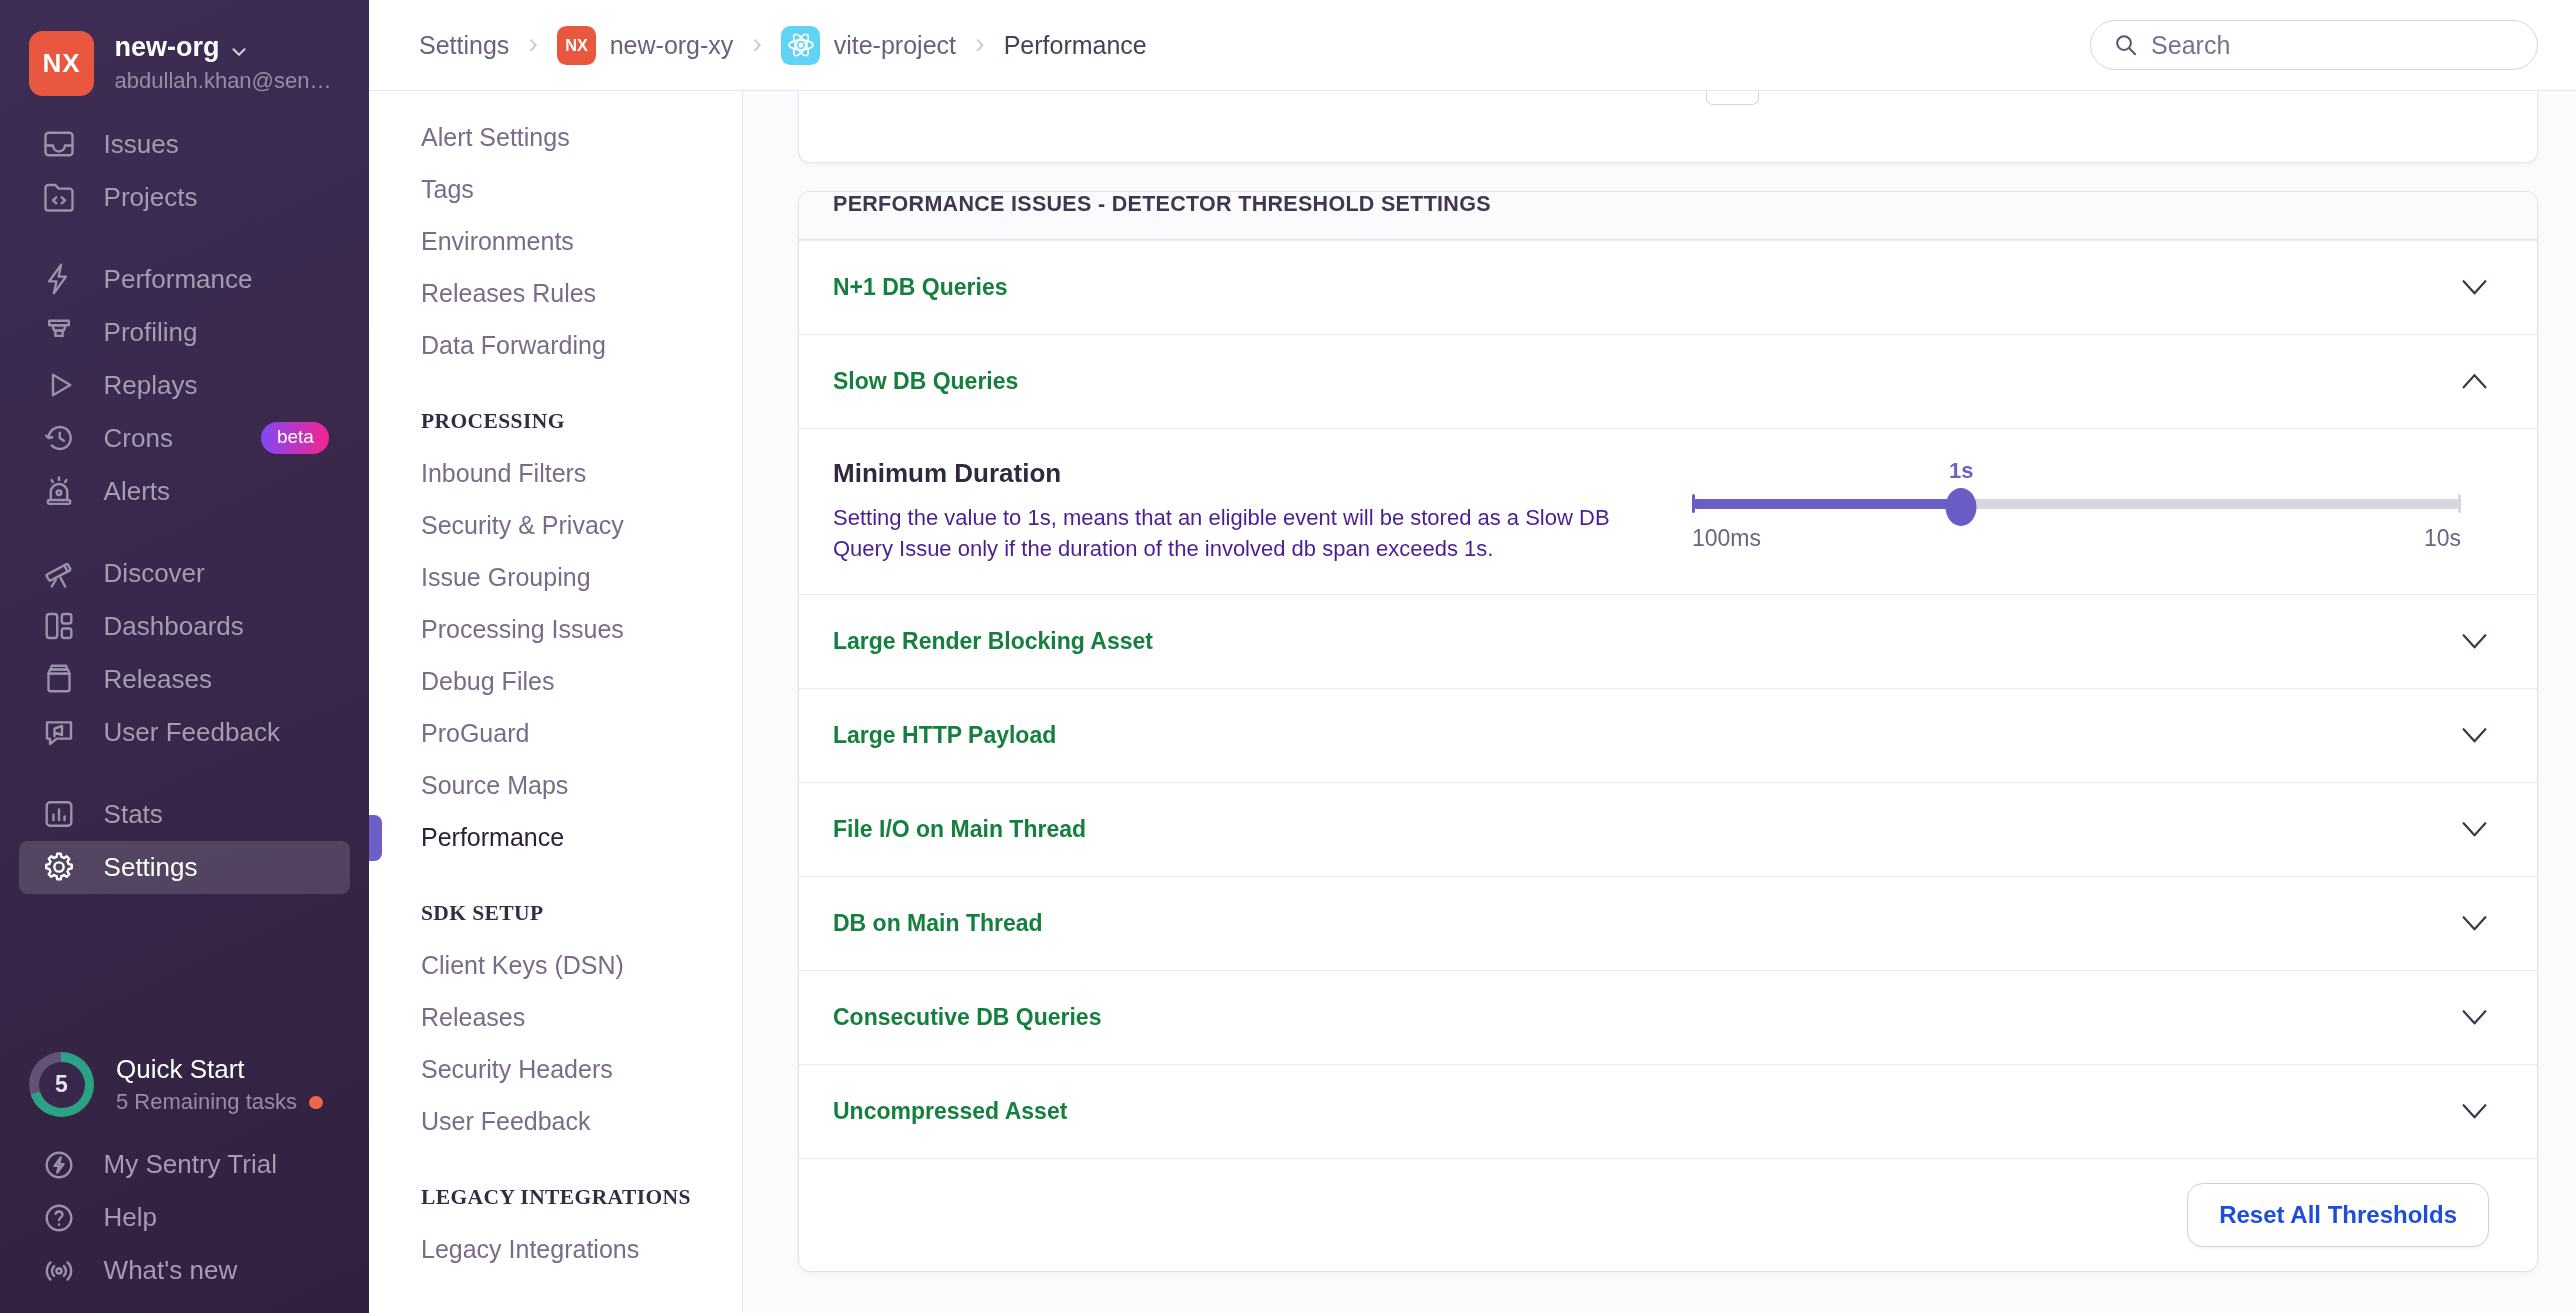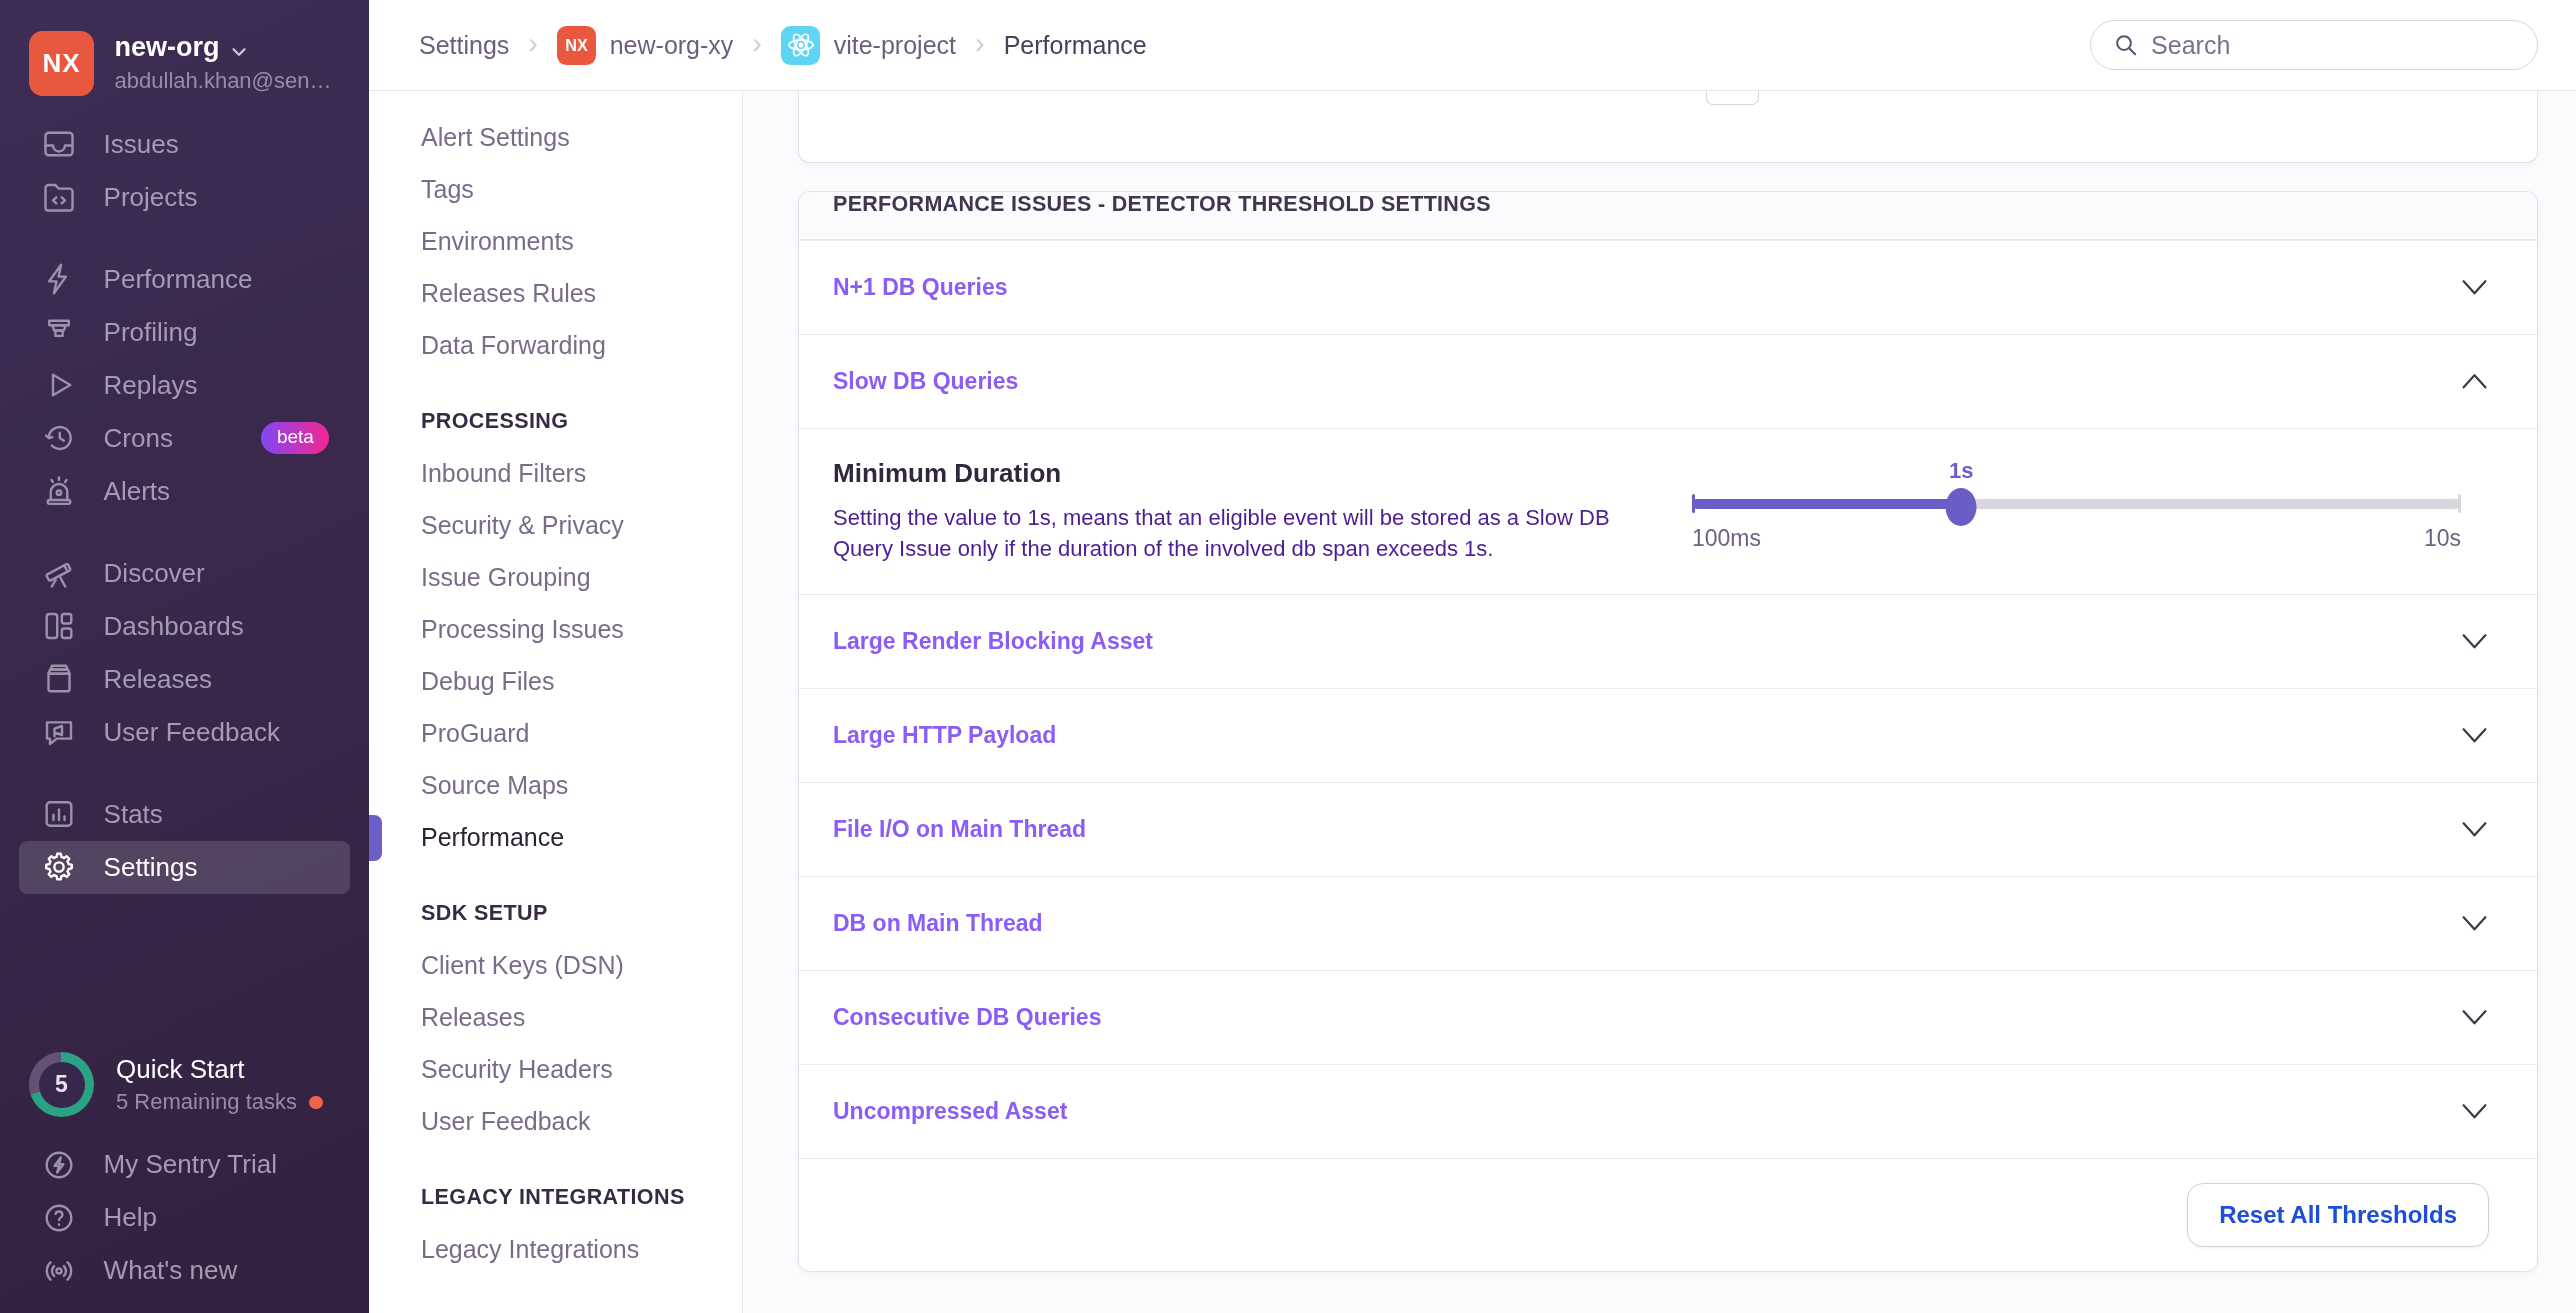--- a/index.html
+++ b/index.html
@@ -49,33 +49,33 @@
   .search-wrap input { border:none; outline:none; font-size:25px; color:#4a3f58; width:100%; font-family:inherit; background:transparent; }
   .search-wrap input::placeholder { color:#7d6f8c; }
 
   .content-row { flex:1; display:flex; min-height:0; }
 
   
   .secnav { width:374px; flex:0 0 374px; background:#fff; border-right:1.7px solid #eae6ee; padding:20.6px 0 0 0; overflow:hidden; position:relative; }
   .sec-item { position:relative; display:flex; align-items:center; height:52px; padding-left:52px; font-size:25px; color:#7a6b88; cursor:pointer; }
   .sec-item.active { color:#2c2136; }
   .sec-indicator { position:absolute; left:0; top:3.4px; width:13px; height:46px; border-radius:0 7.7px 7.7px 0; background:#6c5fc7; }
-  .sec-header { display:flex; align-items:center; height:52px; padding-left:52px; font-size:21.5px; font-weight:700; color:#372b44; letter-spacing:0.4px; margin-top:24px; }
+  .sec-header { display:flex; align-items:center; height:52px; padding-left:52px; font-size:21.5px; font-weight:700; color:#372b44; letter-spacing:0.4px; margin-top:24px;font-family:Liberation Serif, serif; }
 
   
   .scroll-area { flex:1; min-width:0; background:#fbfafc; padding:0 38px 0 55px; overflow:hidden; }
   .cut-panel { height:72px; background:#fff; border:1.7px solid #e6e2ea; border-top:none; border-radius:0 0 12px 12px; position:relative; box-shadow:0 2.6px 4.3px rgba(50,40,70,.03); }
   .cut-fragment { position:absolute; left:907px; top:-1.7px; width:53px; height:15.5px; border:1.7px solid #d8d3de; border-top:none; border-radius:0 0 6.9px 6.9px; background:#fff; }
 
   .card { margin-top:27.5px; background:#fff; border:1.7px solid #e3dfe8; border-radius:12px; box-shadow:0 2.6px 6px rgba(50,40,70,.04); }
   .card-header { background:#fbfafc; border-bottom:1.7px solid #e8e4ec; border-radius:10.3px 10.3px 0 0; padding:0 34px; height:48px; display:flex; }
   .card-title { font-size:21.5px; font-weight:700; color:#40364d; letter-spacing:0.3px; }
   .acc-row { height:94px; display:flex; align-items:center; justify-content:space-between; padding:0 48px 0 34px; border-top:1.7px solid #ece9f0; cursor:pointer; }
   .acc-row:first-of-type { border-top:none; }
-  .acc-label { font-size:23px; font-weight:700; color:#8b5cf6; }
+  .acc-label { font-size:23px; font-weight:700; color:#15803d; }
   .chev { width:29px; height:20.6px; stroke:#3f3549; }
   .acc-detail { border-top:1.7px solid #ece9f0; display:flex; padding:29px 76px 29px 34px; gap:69px; }
   .detail-left { width:790px; flex:0 0 790px; }
   .detail-title { font-size:26px; font-weight:700; color:#32283e; margin-bottom:13.7px; }
   .detail-desc { font-size:22px; color:#4c1d95; line-height:1.42; }
   .slider-box { flex:1; position:relative; height:100px; }
   .slider-value { position:absolute; top:0; transform:translateX(-50%); font-size:22px; font-weight:700; color:#6c5fc7; }
   .slider-track { position:absolute; top:41px; left:0; right:0; height:10.3px; border-radius:5.2px; background:#dad6df; }
   .slider-fill { position:absolute; top:0; left:0; height:10.3px; border-radius:5.2px; background:#6a5dc6; }
   .slider-tick-l { position:absolute; left:0; top:-4.3px; width:3.4px; height:19px; background:#6a5dc6; border-radius:1.7px; }

